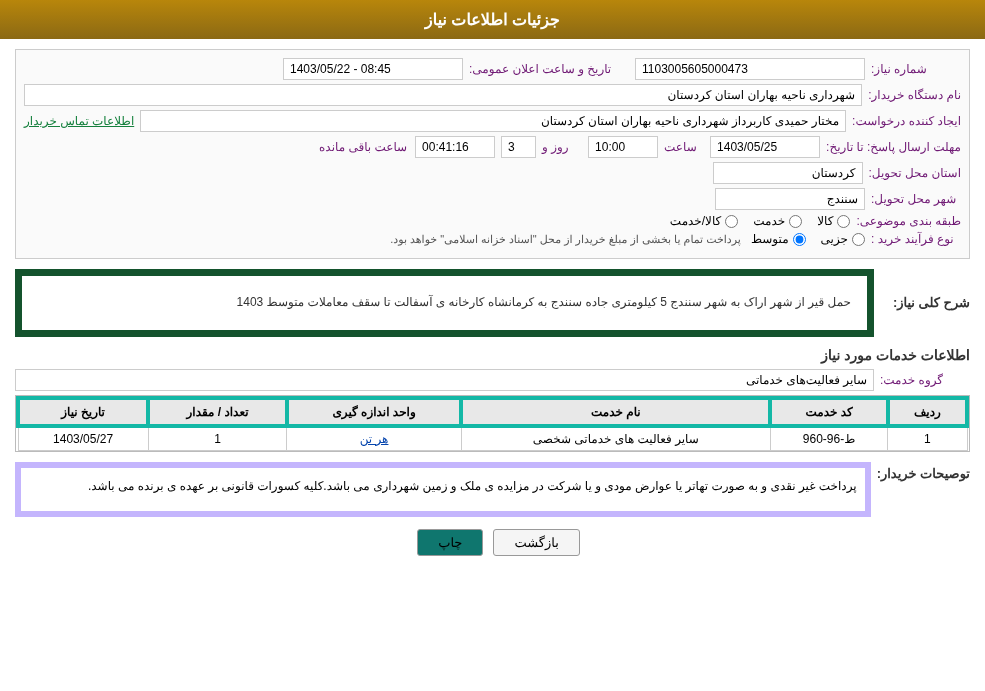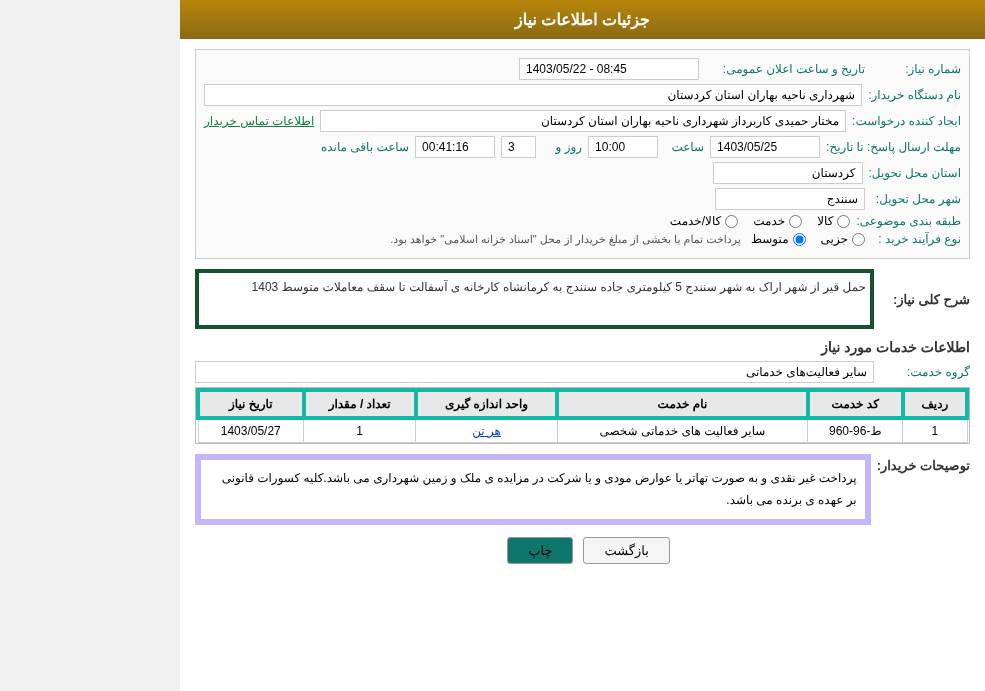--- a/index.html
+++ b/index.html
@@ -5,21 +5,21 @@
     * { box-sizing: border-box; margin: 0; padding: 0; }
     body {
       font-family: Tahoma, Arial, sans-serif;
       font-size: 13px;
       background: #f0f0f0;
       direction: rtl;
       min-height: 691px;
       width: 985px;
     }
     .page-wrapper {
-      width: 805px;
+      width: 985px;
       min-height: 691px;
       background: #fff;
     }
     .header-bar {
       background: linear-gradient(to bottom, #b8860b, #8B6914);
       color: #fff;
       text-align: center;
       padding: 10px 0;
       font-size: 16px;
       font-weight: bold;
@@ -67,23 +67,23 @@
       gap: 4px;
       font-size: 12px;
     }
     .section-title {
       font-size: 14px;
       font-weight: bold;
       color: #333;
       margin: 10px 0 6px 0;
     }
     .description-box {
-      border: 4px solid #14532d;
+      border: 7px solid #14532d;
       background: #fff;
-      padding: 4px;
+      padding: 16px;
       font-size: 12px;
       line-height: 1.8;
       min-height: 60px;
       direction: rtl;
       text-align: right;
       color: #333;
     }
     .table-section {
       margin-bottom: 10px;
     }
@@ -143,24 +143,24 @@
     }
     .section-label {
       font-weight: bold;
       font-size: 13px;
       color: #333;
       min-width: 90px;
       text-align: right;
     }
     .row-label {
       font-size: 12px;
-      color: #0f766e;
+      color: #701a75;
       white-space: nowrap;
       min-width: 90px;
-      text-align: right;
+      text-align: left;
     }
     .flex-row {
       display: flex;
       align-items: center;
       gap: 6px;
       margin-bottom: 4px;
     }
     .warning-text {
       font-size: 11px;
       color: #555;
@@ -179,20 +179,21 @@
   <div class="header-bar">
     <span>جزئیات اطلاعات نیاز</span>
   </div>
 
   <div class="content">
 
     <div class="info-section">
 
       <div class="flex-row">
         <span class="row-label">شماره نیاز:</span>
+        <div class="value-box ltr" style="max-width:230px;">1103005605000473</div>
         <span class="row-label" style="min-width:160px;">تاریخ و ساعت اعلان عمومی:</span>
         <div class="value-box ltr" style="max-width:180px;">1403/05/22 - 08:45</div>
       </div>
 
       <div class="flex-row">
         <span class="row-label">نام دستگاه خریدار:</span>
         <div class="value-box rtl">شهرداری ناحیه بهاران استان کردستان</div>
       </div>
 
       <div class="flex-row">

